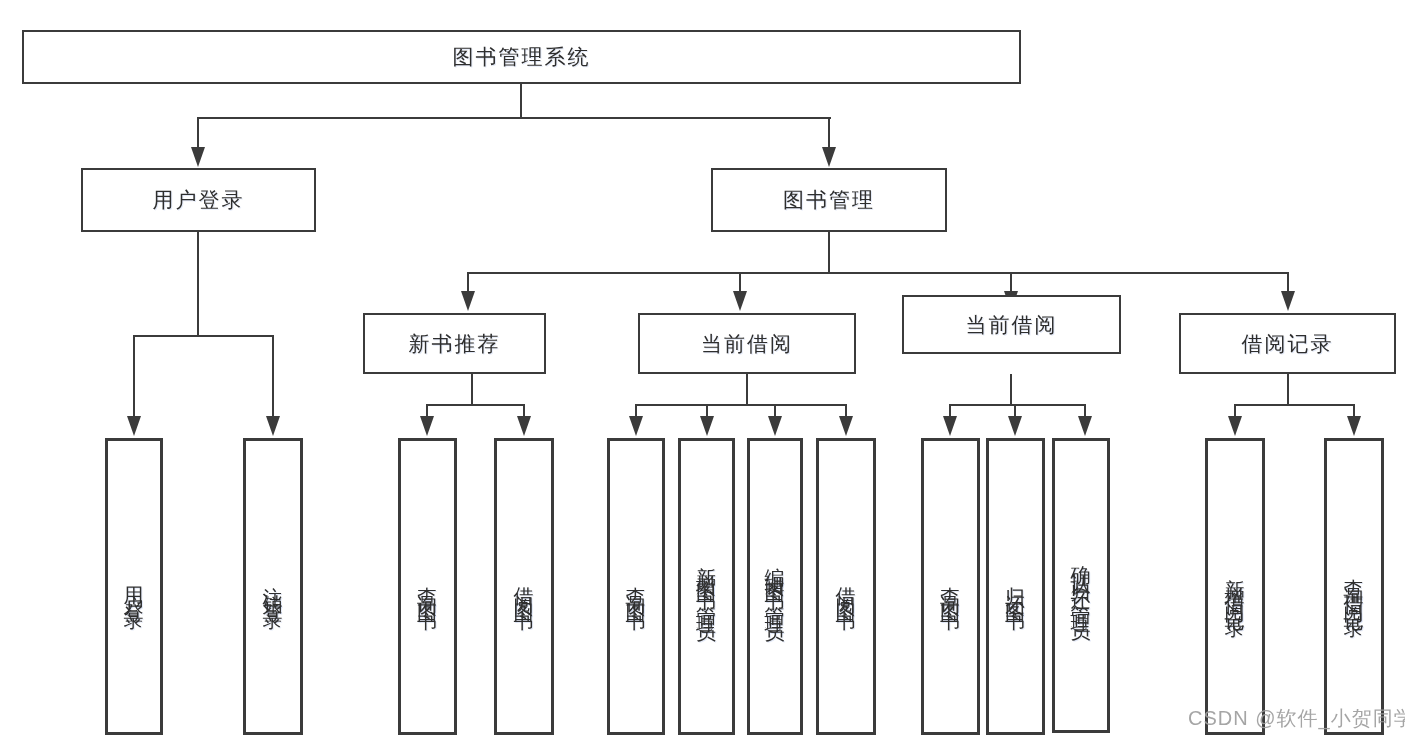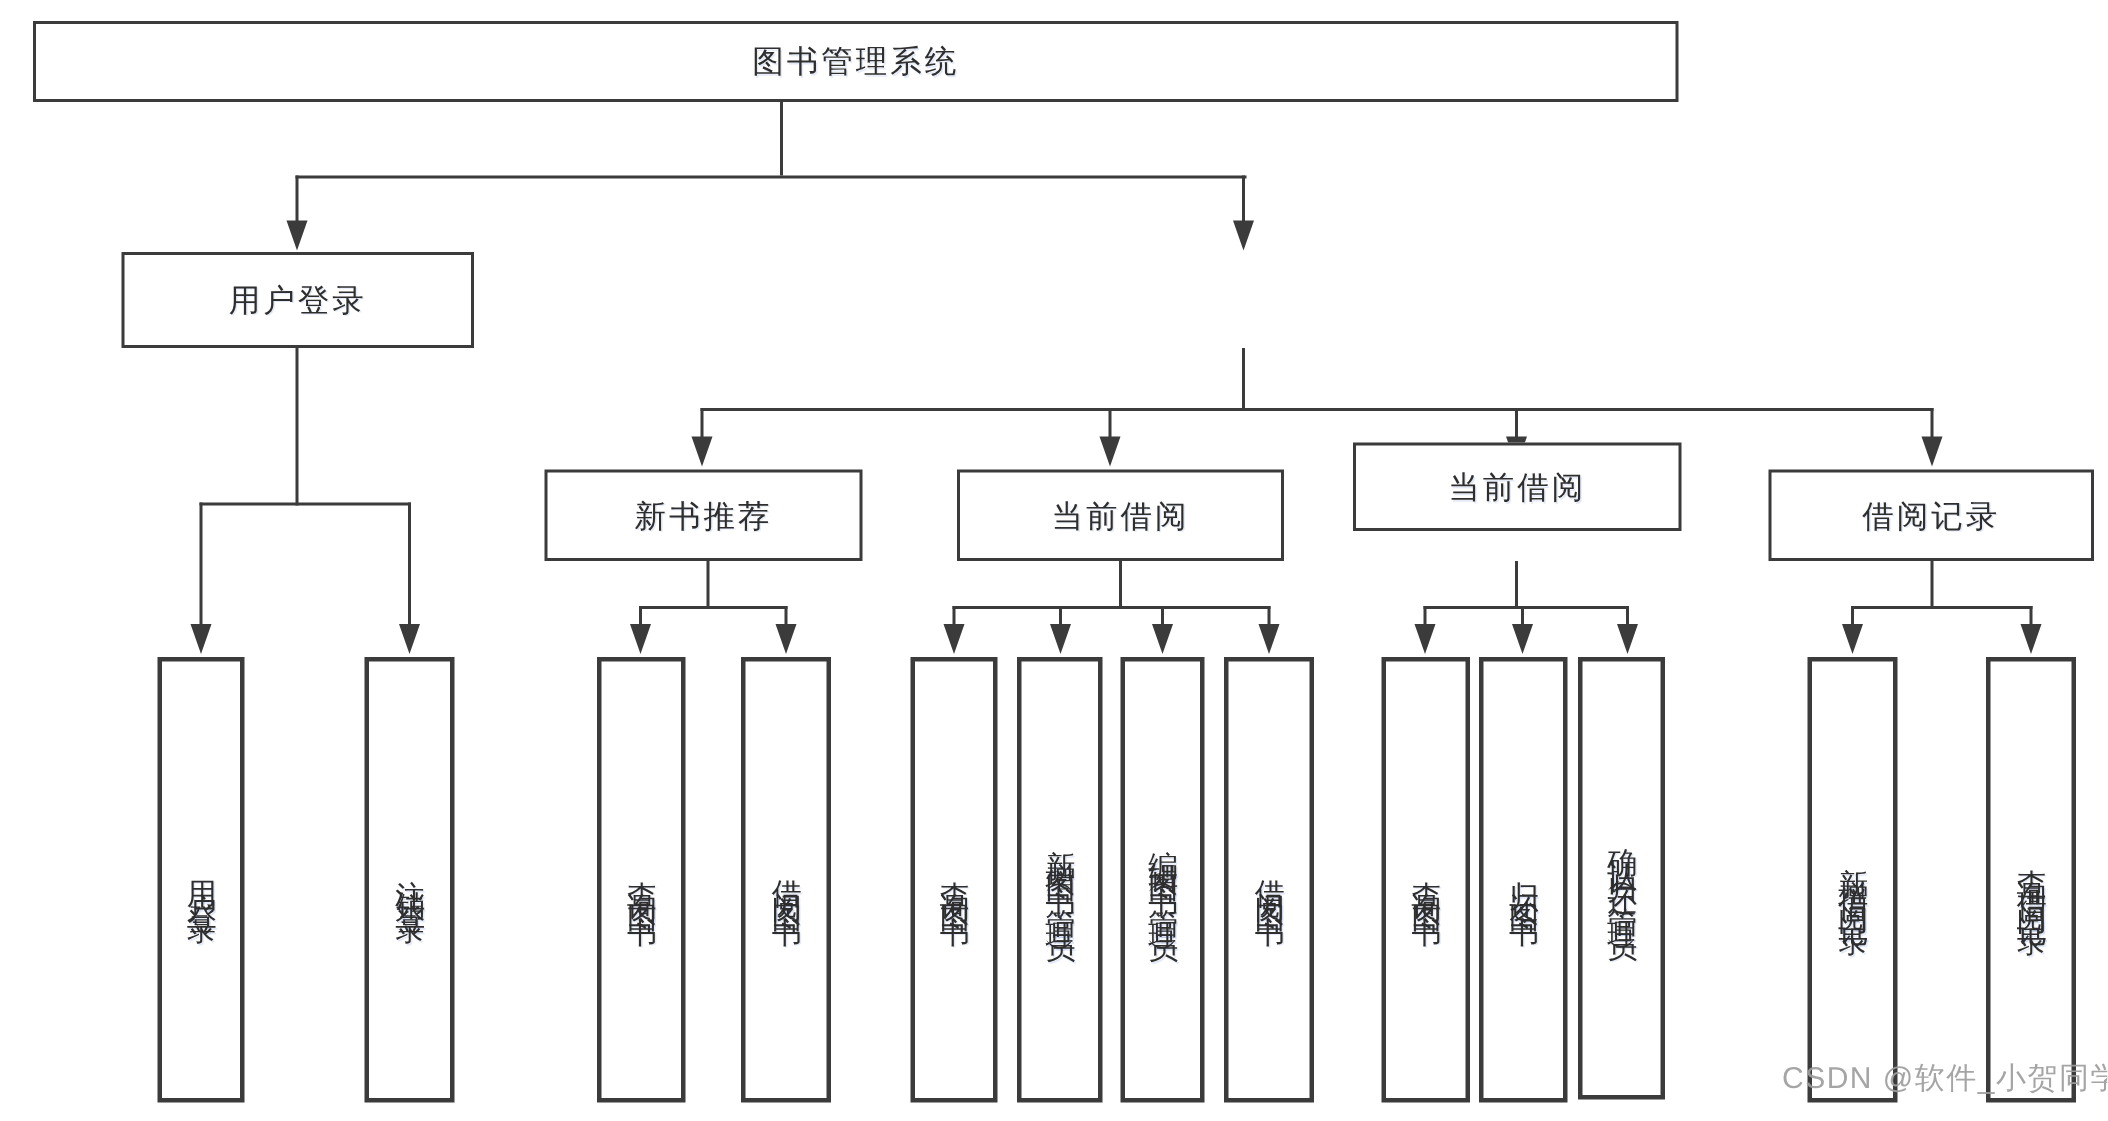--- a/index.html
+++ b/index.html
@@ -95,29 +95,32 @@
   <div class="vl" style="left:1084px;top:404px;height:16px"></div>
   <div class="ar" style="left:1078px;top:416px"></div>
 
   <div class="vl" style="left:1287px;top:374px;height:32px"></div>
   <div class="hl" style="left:1234px;top:404px;width:121px"></div>
   <div class="vl" style="left:1234px;top:404px;height:16px"></div>
   <div class="ar" style="left:1228px;top:416px"></div>
   <div class="vl" style="left:1353px;top:404px;height:16px"></div>
   <div class="ar" style="left:1347px;top:416px"></div>
 
-  <div class="box" style="left:22px;top:14px;width:1097px;height:54px">
+  <div class="box" style="left:22px;top:30px;width:999px;height:54px">
     <span class="lbl">图书管理系统</span>
   </div>
 
   <div class="box" style="left:81px;top:168px;width:235px;height:64px">
     <span class="lbl">用户登录</span>
   </div>
+  <div class="box" style="left:711px;top:168px;width:236px;height:64px">
+    <span class="lbl">图书管理</span>
+  </div>
 
-  <div class="box" style="left:363px;top:313px;width:212px;height:61px">
+  <div class="box" style="left:363px;top:313px;width:183px;height:61px">
     <span class="lbl">新书推荐</span>
   </div>
   <div class="box" style="left:638px;top:313px;width:218px;height:61px">
     <span class="lbl">当前借阅</span>
   </div>
   <div class="box" style="left:902px;top:295px;width:219px;height:59px">
     <span class="lbl">当前借阅</span>
   </div>
   <div class="box" style="left:1179px;top:313px;width:217px;height:61px">
     <span class="lbl">借阅记录</span>

